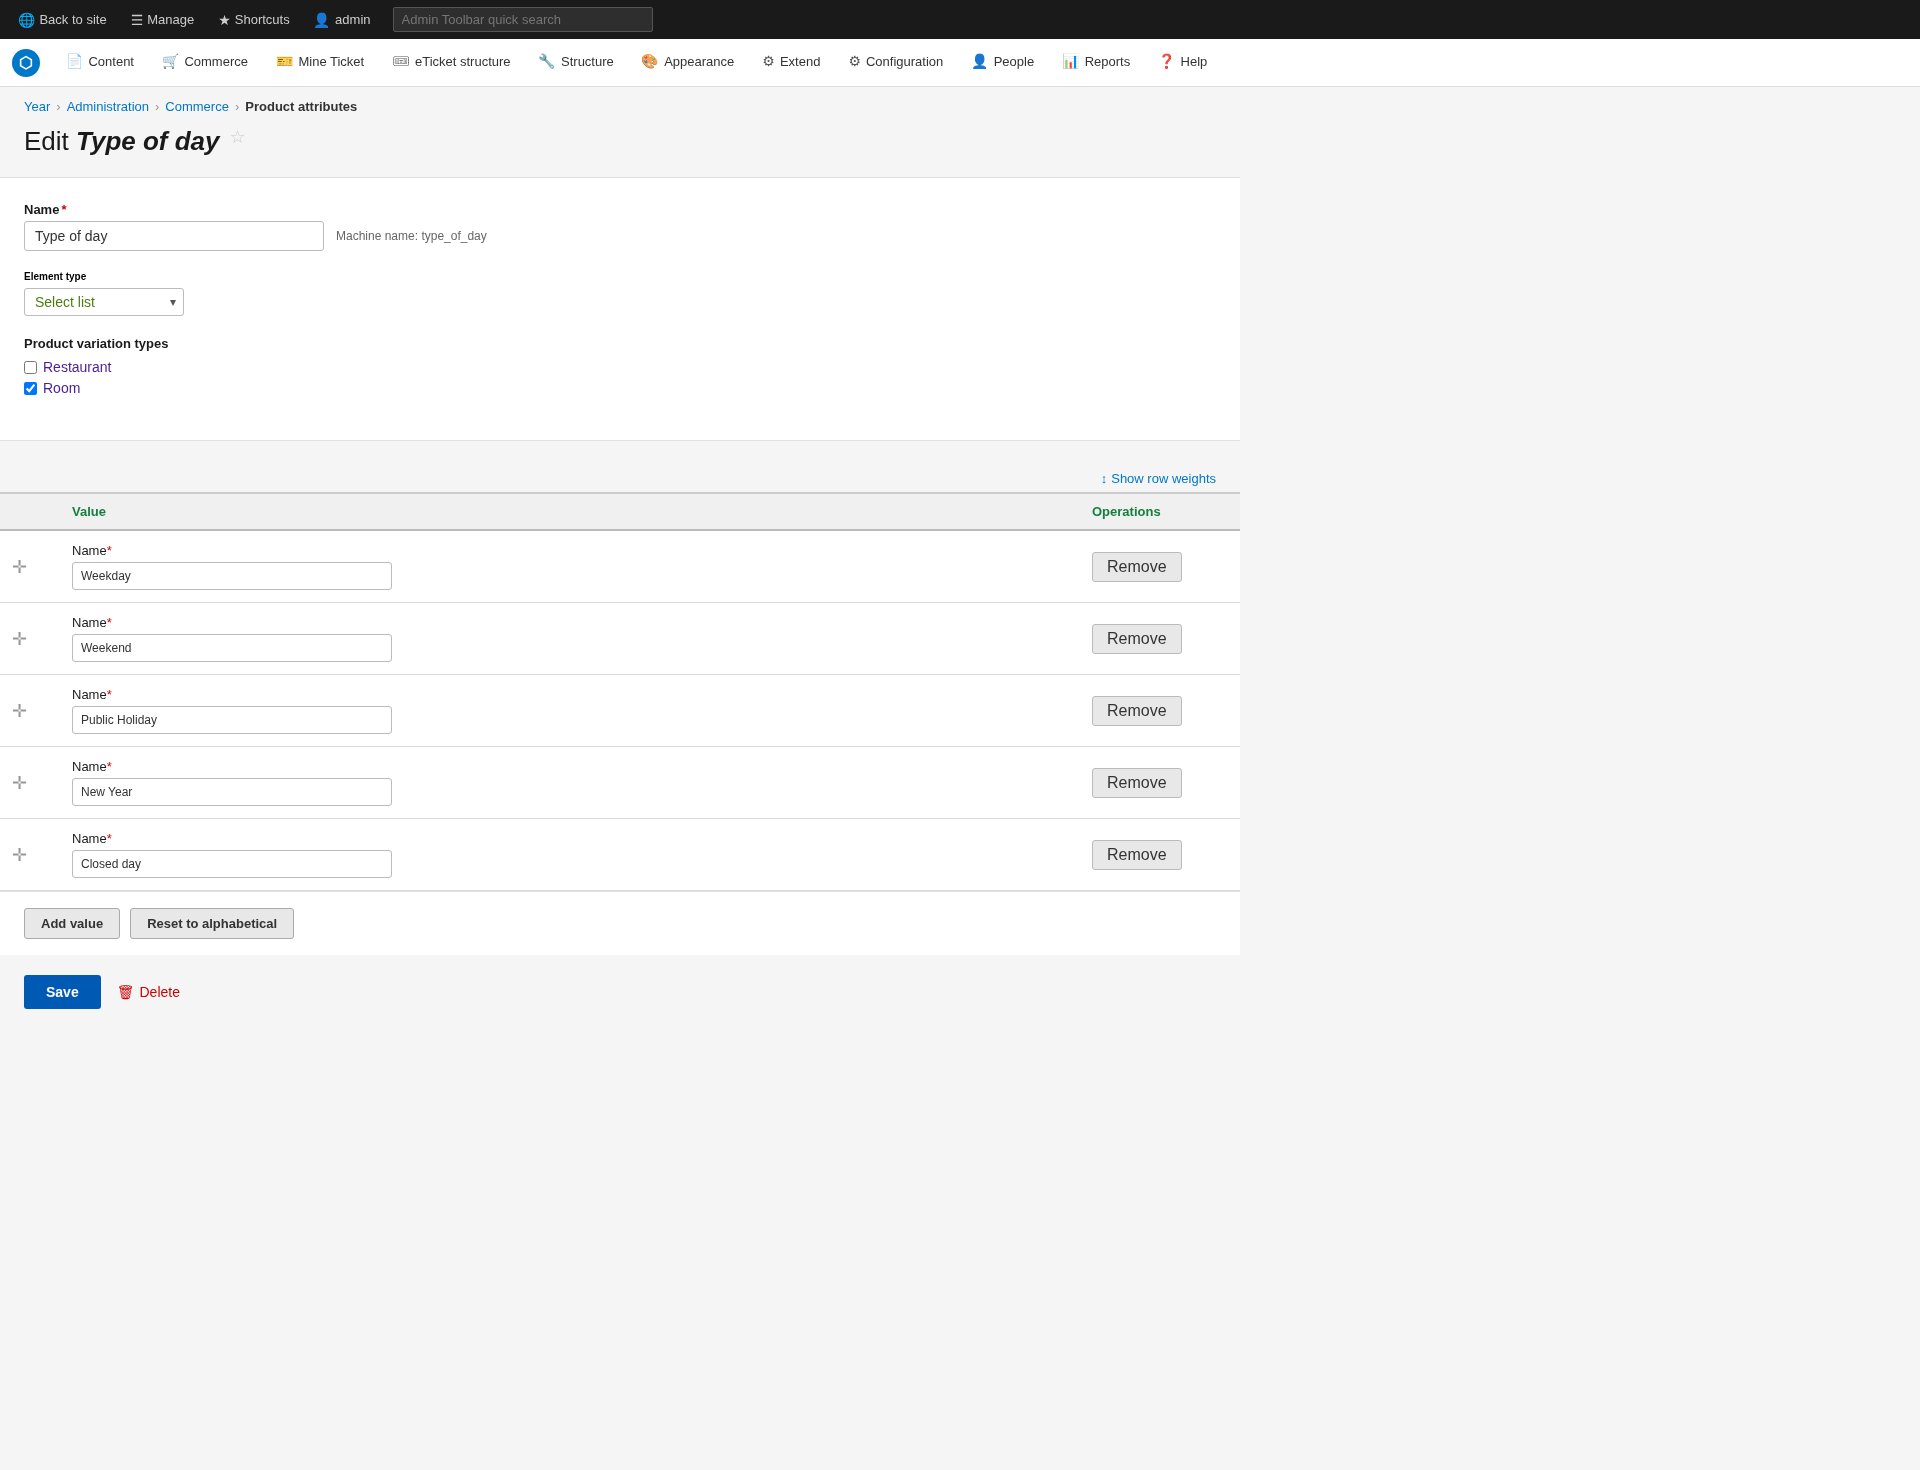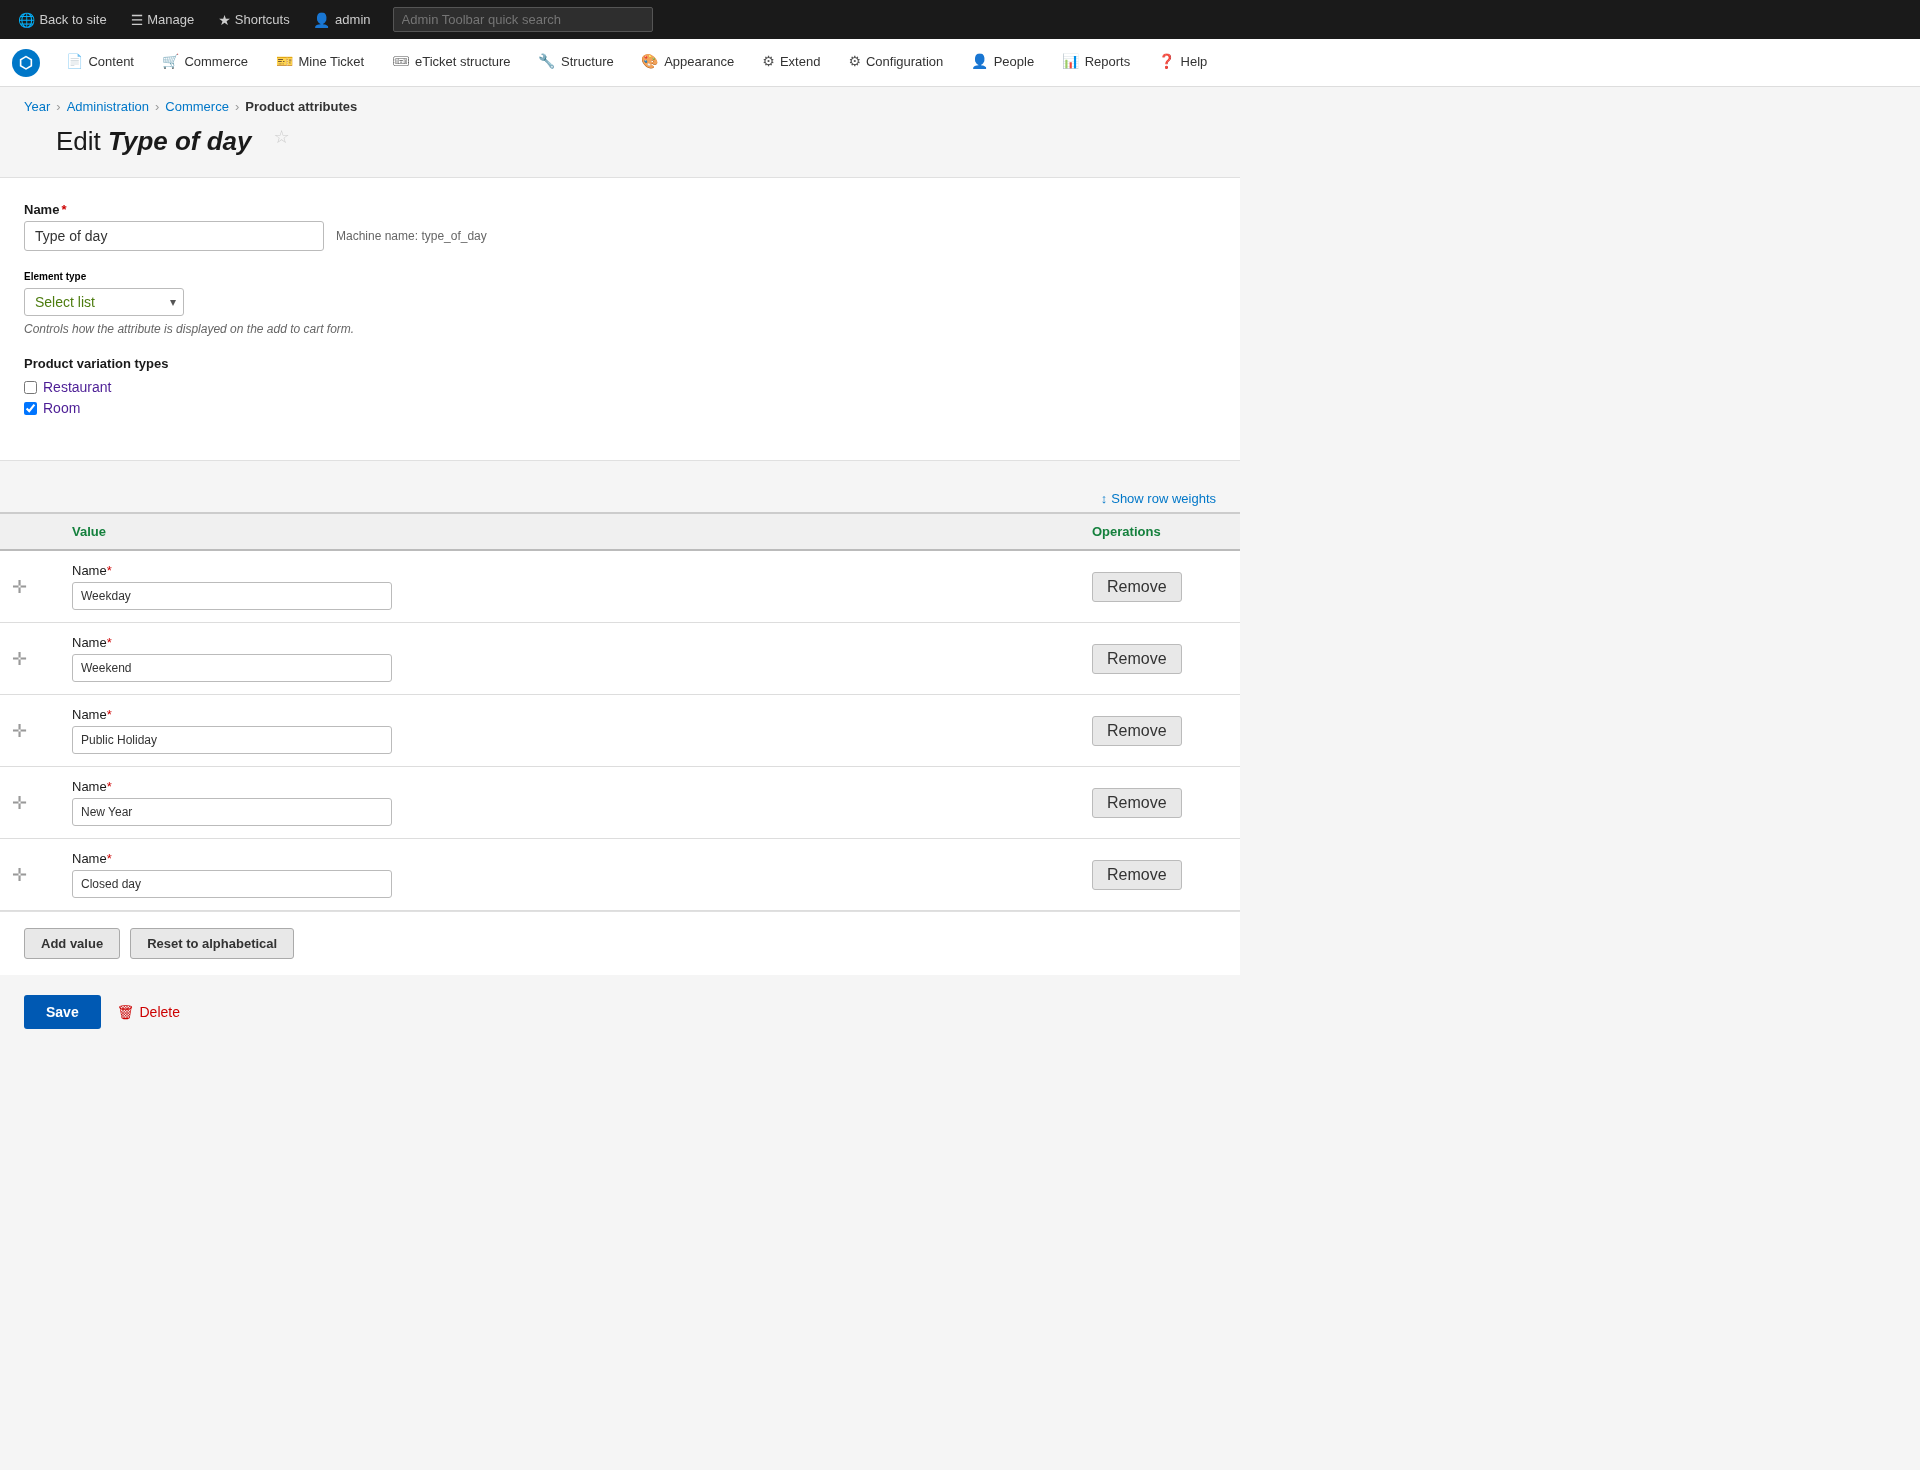--- a/index.html
+++ b/index.html
@@ -104,22 +104,21 @@
     }
     .breadcrumb a { color: #0077c8; text-decoration: none; }
     .breadcrumb .sep { color: #999; }
     .breadcrumb .current { color: #333; font-weight: 600; }
 
     
     .page-title-area {
       padding: 12px 24px 20px;
       display: flex;
       align-items: flex-start;
-      gap: 22px;
-      margin-left: 32px;
+      gap: 10px;
     }
     .page-title {
       font-size: 26px;
       font-weight: 400;
       color: #1a1a1a;
     }
     .page-title em { font-style: italic; font-weight: 700; }
     .star-icon { color: #ccc; font-size: 18px; cursor: pointer; }
 
     
@@ -459,21 +458,20 @@
       </div>
 
       <div class="field-group">
         <div class="element-type-label">Element type</div>
         <div class="select-wrapper">
           <select class="select-element">
             <option value="select_list">Select list</option>
           </select>
           <span class="select-chevron">▾</span>
         </div>
-        <div class="element-hint">Controls how the attribute is displayed on the add to cart form.</div>
       </div>
 
       <div class="field-group">
         <div class="variation-types-label">Product variation types</div>
         <div class="checkbox-row">
           <input type="checkbox" id="cb-restaurant" style="">
           <label for="cb-restaurant">Restaurant</label>
         </div>
         <div class="checkbox-row">
           <input type="checkbox" id="cb-room" checked="" style="">

